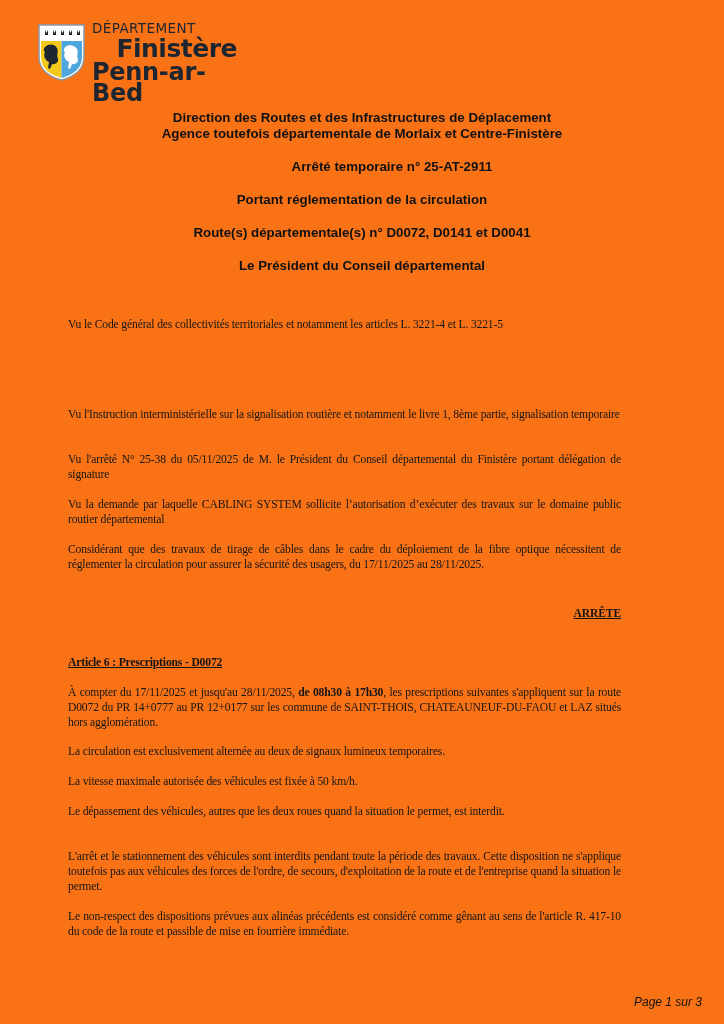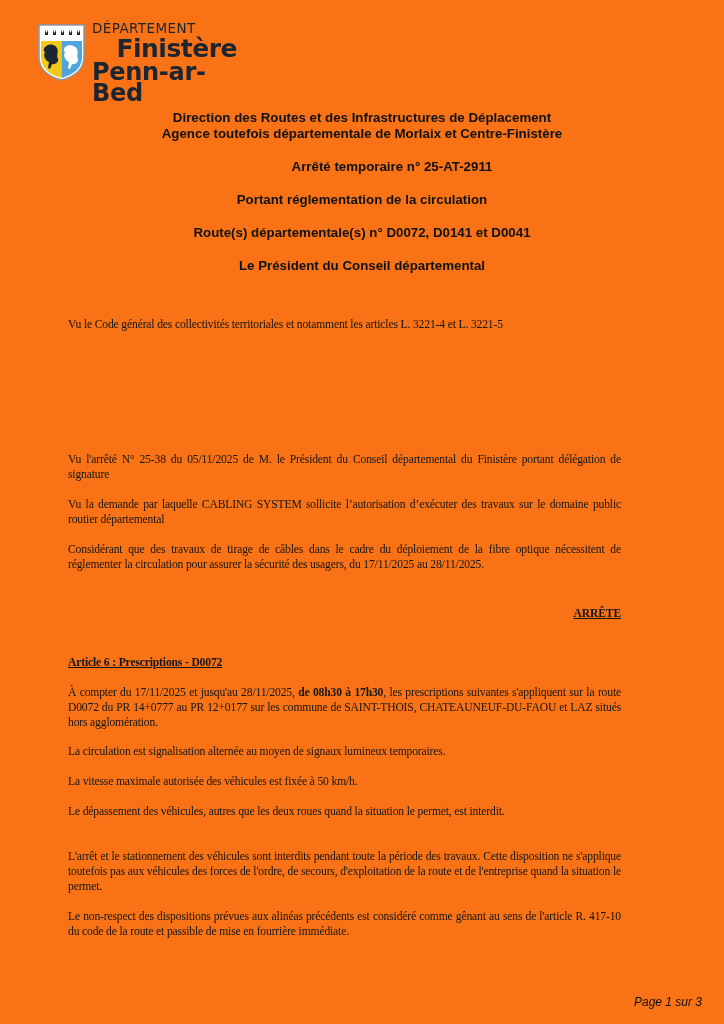--- a/index.html
+++ b/index.html
@@ -54,28 +54,29 @@
   </div>
 
   <div class="hdr" style="top:110px;">Direction des Routes et des Infrastructures de Déplacement</div>
   <div class="hdr" style="top:126px;">Agence toutefois départementale de Morlaix et Centre-Finistère</div>
   <div class="hdr" style="top:159px;padding-left:30px;">Arrêté temporaire n° 25-AT-2911</div>
   <div class="hdr" style="top:192px;">Portant réglementation de la circulation</div>
   <div class="hdr" style="top:225px;">Route(s) départementale(s) n° D0072, D0141 et D0041</div>
   <div class="hdr" style="top:258px;">Le Président du Conseil départemental</div>
 
   <div class="body" style="top:317px;">Vu le Code général des collectivités territoriales et notamment les articles L. 3221-4 et L. 3221-5</div>
+  <div class="body" style="top:407px;">Vu l'Instruction interministérielle sur la signalisation routière et notamment le livre 1, 8ème partie, signalisation temporaire</div>
   <div class="body" style="top:452px;">Vu l'arrêté N° 25-38 du 05/11/2025 de M. le Président du Conseil départemental du Finistère portant délégation de signature</div>
   <div class="body" style="top:497px;">Vu la demande  par laquelle CABLING SYSTEM sollicite l’autorisation d’exécuter des travaux sur le domaine public routier départemental</div>
   <div class="body" style="top:542px;">Considérant que des travaux de tirage de câbles dans le cadre du déploiement de la fibre optique nécessitent de réglementer la circulation pour assurer la sécurité des usagers, du 17/11/2025 au 28/11/2025.</div>
 
   <div class="body center-u" style="top:606px;">ARRÊTE</div>
 
   <div class="body article-title" style="top:655px;">Article 6 : Prescriptions - D0072</div>
   <div class="body" style="top:685px;"><span>À compter du 17/11/2025 et jusqu'au 28/11/2025, </span><span class="b">de 08h30 à 17h30</span><span>, les prescriptions suivantes s'appliquent sur la route D0072 du PR 14+0777 au PR 12+0177 sur les commune de SAINT-THOIS, CHATEAUNEUF-DU-FAOU et LAZ situés hors agglomération.</span></div>
-  <div class="body" style="top:744px;">La circulation est signalisation alternée au moyen de signaux lumineux temporaires.</div>
+  <div class="body" style="top:744px;">La circulation est exclusivement alternée au deux de signaux lumineux temporaires.</div>
   <div class="body" style="top:774px;">La vitesse maximale autorisée des véhicules est fixée à 50 km/h.</div>
   <div class="body" style="top:849px;">L'arrêt et le stationnement des véhicules sont interdits pendant toute la période des travaux. Cette disposition ne s'applique toutefois pas aux véhicules des forces de l'ordre, de secours, d'exploitation de la route et de l'entreprise quand la situation le permet.</div>
   <div class="body" style="top:804px;">Le dépassement des véhicules, autres que les deux roues quand la situation le permet, est interdit.</div>
   <div class="body" style="top:909px;">Le non-respect des dispositions prévues aux alinéas précédents est considéré comme gênant au sens de l'article R. 417-10 du code de la route et passible de mise en fourrière immédiate.</div>
 
   <div class="footer">Page 1 sur 3</div>
 </div>
 
 </body></html>

